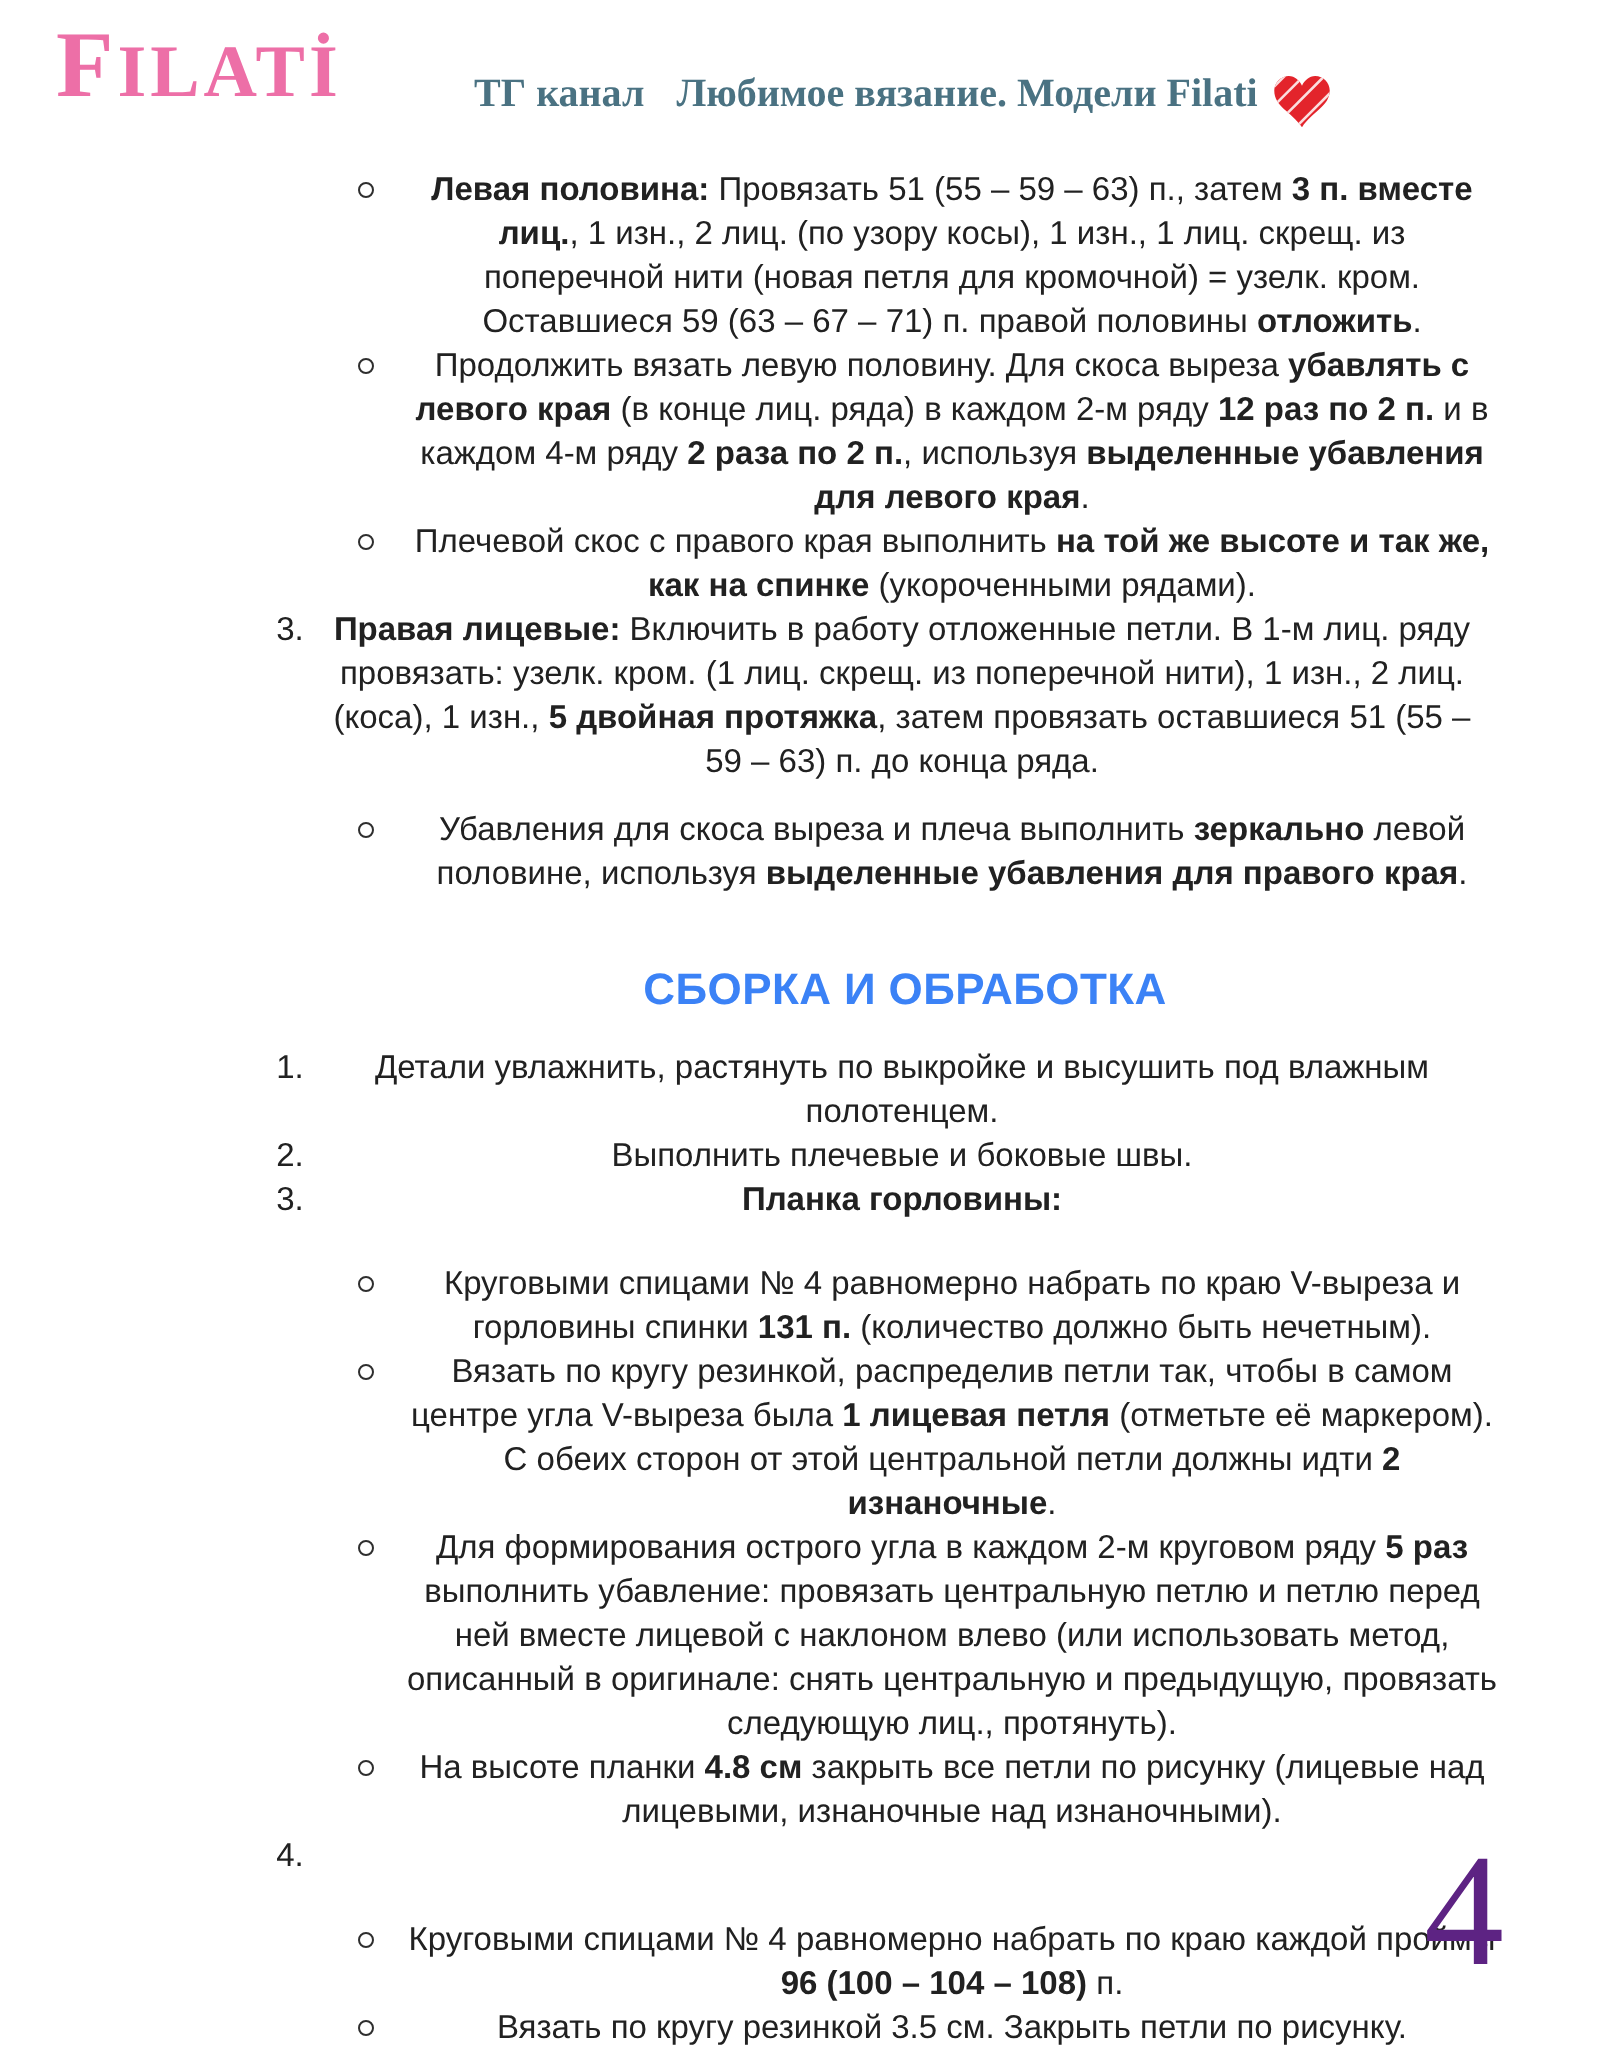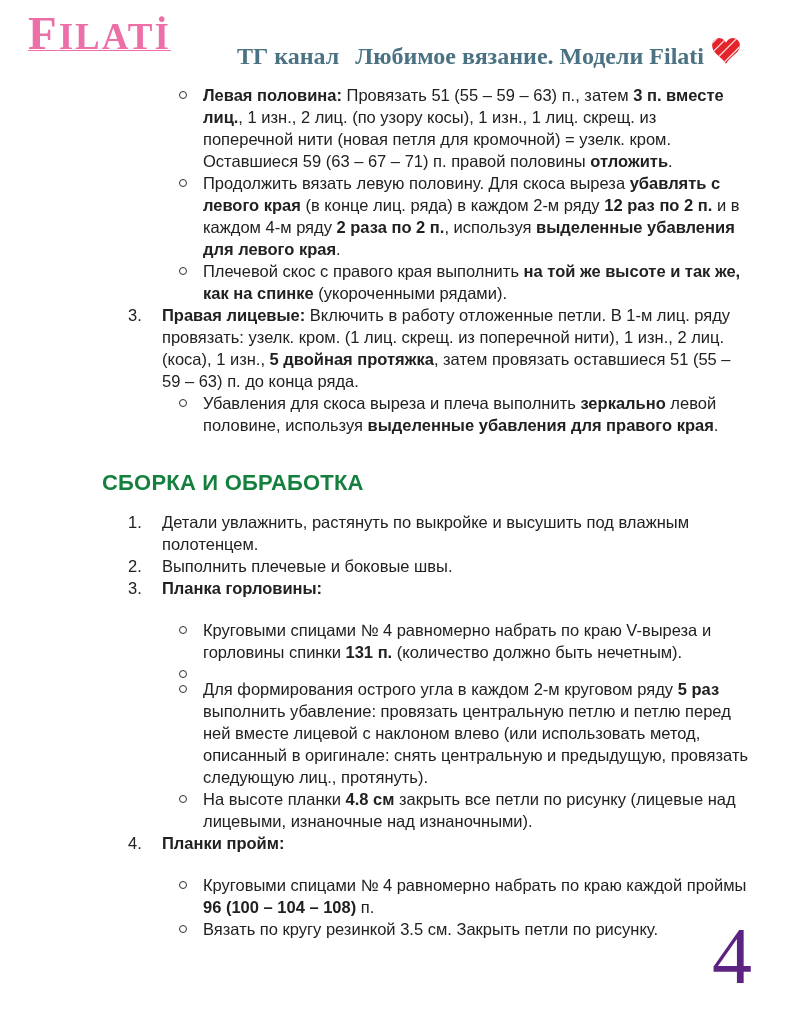--- a/index.html
+++ b/index.html
@@ -9,56 +9,56 @@
     color:#212121;
   }
   .page{position:relative;width:803px;height:1024px;background:#fff;}
 
   
   .masthead{position:relative;height:72px;}
   .logo{
     position:absolute;left:28px;top:10px;
     font-family:"Liberation Serif","DejaVu Serif",serif;
     font-weight:700;color:var(--brand_pink,#ed6fa7);
-    line-height:1;letter-spacing:2px;white-space:nowrap;text-decoration:underline;
+    line-height:1;letter-spacing:2px;white-space:nowrap;
   }
   .logo-lead{font-size:47px;}
   .logo-rest{font-size:37px;}
   .channel{
     position:absolute;left:237px;top:36px;
     font-family:"Liberation Serif","DejaVu Serif",serif;
-    font-weight:700;font-size:24px;color:var(--header_teal,#4a7282);
-    white-space:nowrap;display:flex;align-items:flex-end;
+    font-weight:700;font-size:20px;color:var(--header_teal,#4a7282);
+    white-space:nowrap;display:flex;align-items:flex-start;
   }
   .ch-title{
     margin-left:16px;
     text-decoration-thickness:2px;
     text-underline-offset:4px;
   }
   .heart{margin-left:8px;margin-top:2px;flex:none;}
 
   
-  .content{padding-top:12px;font-size:16.5px;line-height:22px;}
+  .content{padding-top:12px;font-size:16.5px;line-height:22px;text-align:center;}
   .o-item{display:flex;margin-left:179px;}
   .o-marker{
     width:8px;height:8px;border:1.5px solid #2e2e2e;border-radius:50%;
     margin-top:7px;flex:none;box-sizing:border-box;
   }
   .o-text{margin-left:16px;width:546px;}
   .num-item{display:flex;margin-left:128px;}
   .num{width:34px;flex:none;}
   .num-text{width:578px;}
   b{font-weight:700;}
 
-  .sub-gap{margin-top:0;}
+  .sub-gap{margin-top:12px;}
   .first-sub{margin-top:20px;}
 
   .section-title{
     margin:33px 0 14px 102px;
-    font-size:22px;font-weight:700;color:#15803d;
+    font-size:22px;font-weight:700;color:#3b82f6;
     letter-spacing:.2px;line-height:28px;
   }
 
   .page-number{
     position:absolute;left:712px;top:916px;
     font-family:"Liberation Serif","DejaVu Serif",serif;
     font-size:80px;line-height:1;color:var(--page_number_purple,#5d2383);
   }
 </style>
 </head>
@@ -132,33 +132,33 @@
       <span class="num">3.</span>
       <div class="num-text"><b>Планка горловины:</b></div>
     </div>
 
     <div class="o-item first-sub">
       <span class="o-marker"></span>
       <div class="o-text">Круговыми спицами № 4 равномерно набрать по краю V-выреза и горловины спинки <b>131 п.</b> (количество должно быть нечетным).</div>
     </div>
     <div class="o-item">
       <span class="o-marker"></span>
+      <div class="o-text">Вязать по кругу резинкой, распределив петли так, чтобы в самом центре угла V-выреза была <b>1 лицевая петля</b> (отметьте её маркером). С обеих сторон от этой центральной петли должны идти <b>2 изнаночные</b>.</div>
     </div>
     <div class="o-item">
       <span class="o-marker"></span>
       <div class="o-text">Для формирования острого угла в каждом 2-м круговом ряду <b>5 раз</b> выполнить убавление: провязать центральную петлю и петлю перед ней вместе лицевой с наклоном влево (или использовать метод, описанный в оригинале: снять центральную и предыдущую, провязать следующую лиц., протянуть).</div>
     </div>
     <div class="o-item">
       <span class="o-marker"></span>
       <div class="o-text">На высоте планки <b>4.8 см</b> закрыть все петли по рисунку (лицевые над лицевыми, изнаночные над изнаночными).</div>
     </div>
 
     <div class="num-item">
       <span class="num">4.</span>
-      <div class="num-text"><b>Планки пройм:</b></div>
     </div>
 
     <div class="o-item first-sub">
       <span class="o-marker"></span>
       <div class="o-text">Круговыми спицами № 4 равномерно набрать по краю каждой проймы <b>96 (100 – 104 – 108)</b> п.</div>
     </div>
     <div class="o-item">
       <span class="o-marker"></span>
       <div class="o-text">Вязать по кругу резинкой 3.5 см. Закрыть петли по рисунку.</div>
     </div>

